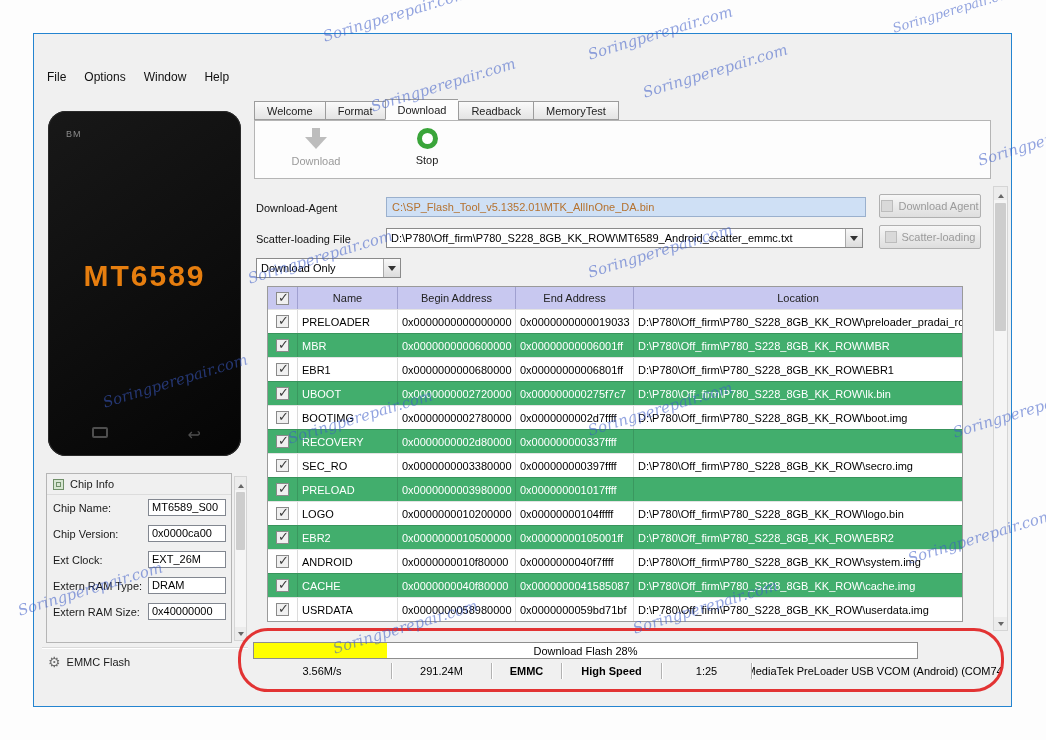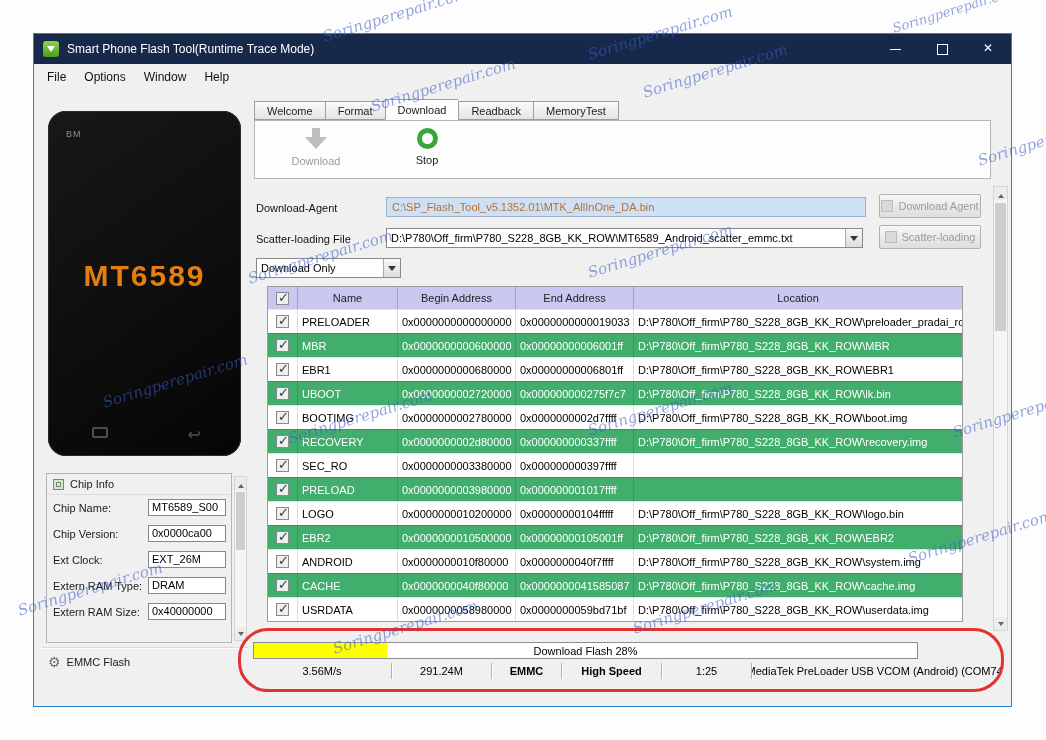--- a/index.html
+++ b/index.html
@@ -136,29 +136,20 @@
 <div class="wm" style="left:285px;top:408px">Soringperepair.com</div>
 <div class="wm" style="left:585px;top:400px">Soringperepair.com</div>
 <div class="wm" style="left:950px;top:402px">Soringperepair.com</div>
 <div class="wm" style="left:15px;top:580px">Soringperepair.com</div>
 <div class="wm" style="left:330px;top:618px">Soringperepair.com</div>
 <div class="wm" style="left:630px;top:598px">Soringperepair.com</div>
 <div class="wm" style="left:905px;top:528px">Soringperepair.com</div>
 
 <div class="window">
 
-  <div class="titlebar">
-    <span class="app-icon"></span>
-    <span class="title-text">Smart Phone Flash Tool(Runtime Trace Mode)</span>
-    <span class="win-btns">
-      <span class="win-btn btn-min"></span>
-      <span class="win-btn btn-max"></span>
-      <span class="win-btn btn-close"></span>
-    </span>
-  </div>
 
   <div class="menubar">
       <span class="menu-item">File</span>
       <span class="menu-item">Options</span>
       <span class="menu-item">Window</span>
       <span class="menu-item">Help</span>
     </div>
 
   <div class="phone">
     <span class="phone-brand">BM</span>
@@ -305,29 +296,29 @@
           <div class="td c-addr">0x0000000002d7ffff</div>
           <div class="td c-loc">D:\P780\Off_firm\P780_S228_8GB_KK_ROW\boot.img</div>
         </div>
         <div class="trow sel">
           <div class="td c-cb">
             <div class="cb checked"></div>
           </div>
           <div class="td c-name">RECOVERY</div>
           <div class="td c-addr">0x0000000002d80000</div>
           <div class="td c-addr">0x000000000337ffff</div>
-          <div class="td c-loc">D:\P780\Off_firm\P780_S228_8GB_KK_ROW\recovery.img</div>
         </div>
         <div class="trow">
           <div class="td c-cb">
             <div class="cb checked"></div>
           </div>
           <div class="td c-name">SEC_RO</div>
           <div class="td c-addr">0x0000000003380000</div>
           <div class="td c-addr">0x000000000397ffff</div>
+          <div class="td c-loc">D:\P780\Off_firm\P780_S228_8GB_KK_ROW\secro.img</div>
         </div>
         <div class="trow sel">
           <div class="td c-cb">
             <div class="cb checked"></div>
           </div>
           <div class="td c-name">PRELOAD</div>
           <div class="td c-addr">0x0000000003980000</div>
           <div class="td c-addr">0x000000001017ffff</div>
         </div>
         <div class="trow">

